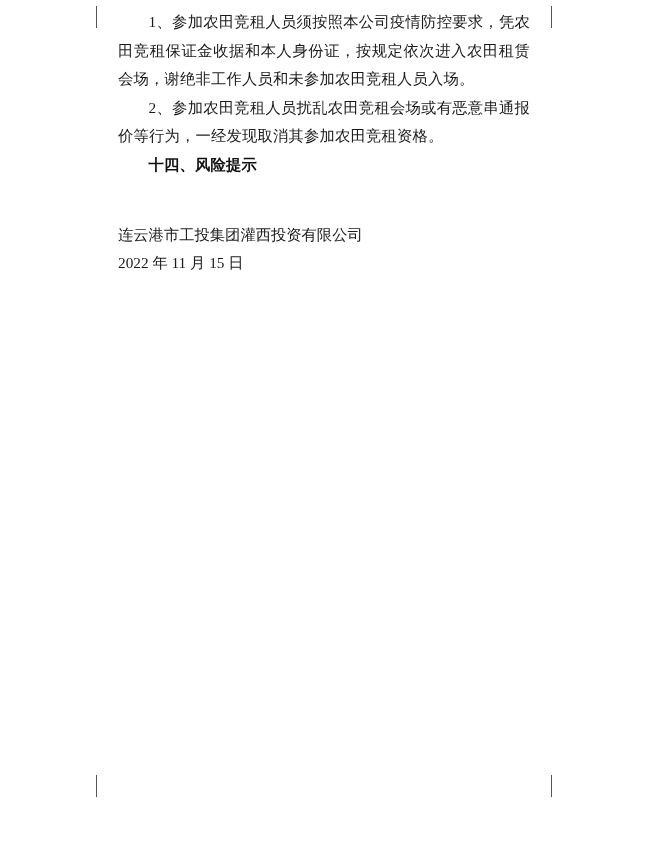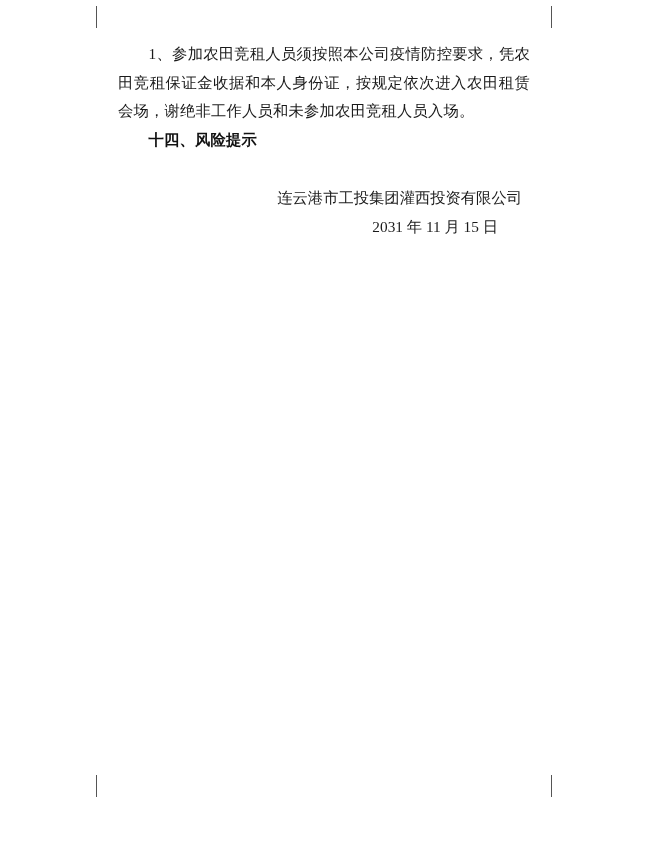--- a/index.html
+++ b/index.html
@@ -25,21 +25,21 @@
     position: absolute;
     background: transparent;
   }
   .crop-tl { top: 6px; left: 96px; width: 1px; height: 22px; background: #555; }
   .crop-tr { top: 6px; left: 551px; width: 1px; height: 22px; background: #555; }
   .crop-bl { top: 775px; left: 96px; width: 1px; height: 22px; background: #555; }
   .crop-br { top: 775px; left: 551px; width: 1px; height: 22px; background: #555; }
 
   .content {
     position: absolute;
-    top: 40px;
+    top: 8px;
     left: 118px;
     width: 412px;
   }
   p {
     margin: 0 0 0 0;
     font-size: 15.3px;
     line-height: 28.6px;
     color: #1a1a1a;
     text-align: justify;
     text-justify: inter-ideograph;
@@ -51,22 +51,22 @@
   .heading {
     margin: 0;
     font-size: 15.3px;
     line-height: 28.6px;
     font-weight: bold;
     text-indent: 2em;
     color: #111;
     font-family: Liberation Serif, serif;
   }
   .sign {
-    margin-top: 30px;
-    text-align: right;
+    margin-top: 41px;
+    text-align: left;
     padding-right: 8px;
   }
   .sign div {
     font-size: 15.3px;
     line-height: 28.6px;
     color: #1a1a1a;
   }
   .sign .date {
     padding-right: 24px;
   }
@@ -77,24 +77,25 @@
 <div class="page">
 
   <div class="crop crop-tl"></div>
   <div class="crop crop-tr"></div>
   <div class="crop crop-bl"></div>
   <div class="crop crop-br"></div>
 
   <div class="content">
 
     <p class="indent">1、参加农田竞租人员须按照本公司疫情防控要求，凭农田竞租保证金收据和本人身份证，按规定依次进入农田租赁会场，谢绝非工作人员和未参加农田竞租人员入场。</p>
+    <p class="indent">2、参加农田竞租人员扰乱农田竞租会场或有恶意串通报价等行为，一经发现取消其参加农田竞租资格。</p>
 
     <p class="heading">十四、风险提示</p>
 
 
 
     <div class="sign">
       <div class="company">连云港市工投集团灌西投资有限公司</div>
-      <div class="date">2031 年 11 月 15 日</div>
+      <div class="date">2022 年 11 月 15 日</div>
     </div>
 
   </div>
 </div>
 
 </body></html>

